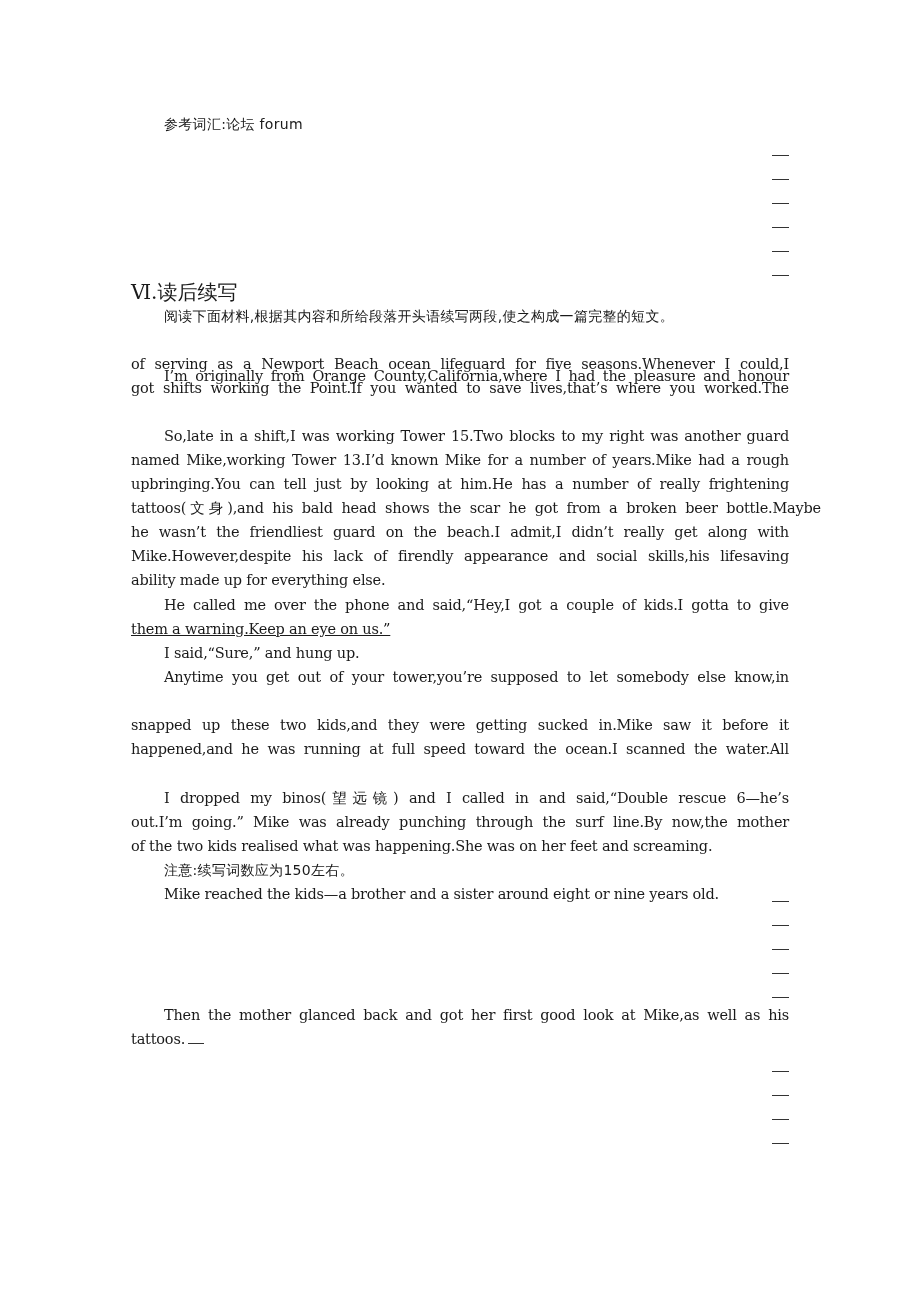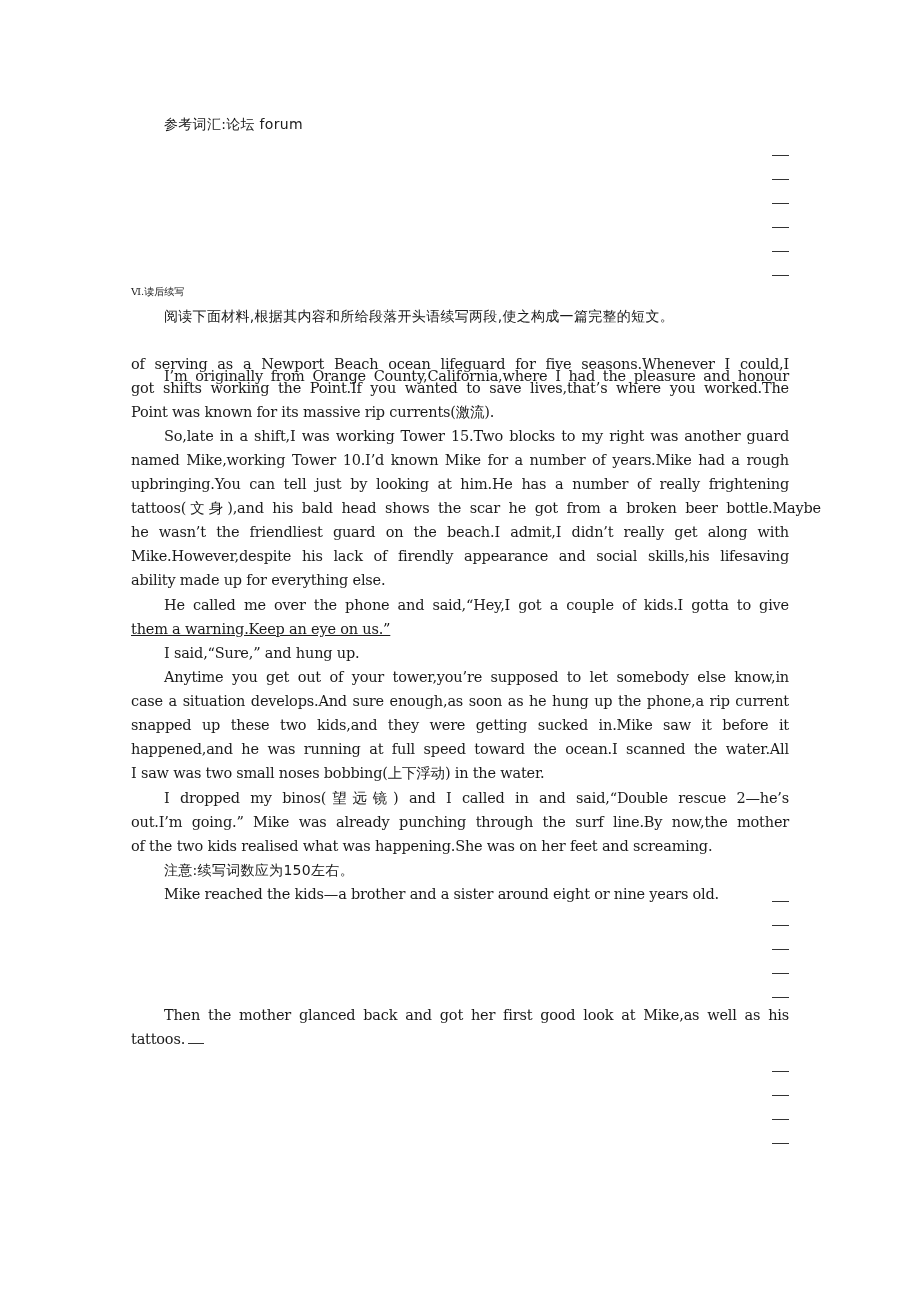--- a/index.html
+++ b/index.html
@@ -62,21 +62,21 @@
       border-bottom: 1.5px solid #333333;
       height: 14px;
       vertical-align: baseline;
       margin-left: 3px;
     }
     .section-title {
       position: absolute;
       left: 131px;
       height: 24px;
       line-height: 24px;
-      font-size: 10px;
+      font-size: 20px;
     }
   </style>
 </head>
 <body>
 
 <div class="page">
 
   <div class="line indent last cn" style="top:112px;">参考词汇:论坛 forum</div>
 
   <div class="dash" style="top:155px;"></div>
@@ -86,42 +86,39 @@
   <div class="dash" style="top:251px;"></div>
   <div class="dash" style="top:275px;"></div>
 
   <div class="section-title cn" style="top:280px;">Ⅵ.读后续写</div>
 
   <div class="line indent last cn" style="top:304px;">阅读下面材料,根据其内容和所给段落开头语续写两段,使之构成一篇完整的短文。</div>
 
   <div class="line indent" style="top:328px;margin-top:36px;">I’m originally from Orange County,California,where I had the pleasure and honour</div>
   <div class="line" style="top:352px;">of serving as a Newport Beach ocean lifeguard for five seasons.Whenever I could,I</div>
   <div class="line" style="top:376px;">got shifts working the Point.If you wanted to save lives,that’s where you worked.The</div>
-  <div class="line last" style="top:400px;">Point was known for its massive rip currents(激流).</div>
 
   <div class="line indent" style="top:424px;">So,late in a shift,I was working Tower 15.Two blocks to my right was another guard</div>
-  <div class="line" style="top:448px;">named Mike,working Tower 10.I’d known Mike for a number of years.Mike had a rough</div>
+  <div class="line" style="top:448px;">named Mike,working Tower 13.I’d known Mike for a number of years.Mike had a rough</div>
   <div class="line" style="top:472px;">upbringing.You can tell just by looking at him.He has a number of really frightening</div>
   <div class="line over" style="top:496px;">tattoos(文身),and his bald head shows the scar he got from a broken beer bottle.Maybe</div>
   <div class="line" style="top:520px;">he wasn’t the friendliest guard on the beach.I admit,I didn’t really get along with</div>
   <div class="line" style="top:544px;">Mike.However,despite his lack of firendly appearance and social skills,his lifesaving</div>
   <div class="line last" style="top:568px;">ability made up for everything else.</div>
 
   <div class="line indent" style="top:593px;">He called me over the phone and said,“Hey,I got a couple of kids.I gotta to give</div>
   <div class="line last" style="top:617px;text-decoration:underline;">them a warning.Keep an eye on us.”</div>
 
   <div class="line indent last" style="top:641px;">I said,“Sure,” and hung up.</div>
 
   <div class="line indent" style="top:665px;">Anytime you get out of your tower,you’re supposed to let somebody else know,in</div>
-  <div class="line" style="top:689px;">case a situation develops.And sure enough,as soon as he hung up the phone,a rip current</div>
   <div class="line" style="top:713px;">snapped up these two kids,and they were getting sucked in.Mike saw it before it</div>
   <div class="line" style="top:737px;">happened,and he was running at full speed toward the ocean.I scanned the water.All</div>
-  <div class="line last" style="top:761px;">I saw was two small noses bobbing(上下浮动) in the water.</div>
 
-  <div class="line indent" style="top:786px;">I dropped my binos(望远镜) and I called in and said,“Double rescue 2—he’s</div>
+  <div class="line indent" style="top:786px;">I dropped my binos(望远镜) and I called in and said,“Double rescue 6—he’s</div>
   <div class="line" style="top:810px;">out.I’m going.” Mike was already punching through the surf line.By now,the mother</div>
   <div class="line last" style="top:834px;">of the two kids realised what was happening.She was on her feet and screaming.</div>
 
   <div class="line indent last cn" style="top:858px;">注意:续写词数应为150左右。</div>
 
   <div class="line indent last" style="top:882px; width:600px;">Mike reached the kids—a brother and a sister around eight or nine years old.</div>
   <div class="dash" style="top:901px;"></div>
   <div class="dash" style="top:925px;"></div>
   <div class="dash" style="top:949px;"></div>
   <div class="dash" style="top:973px;"></div>

